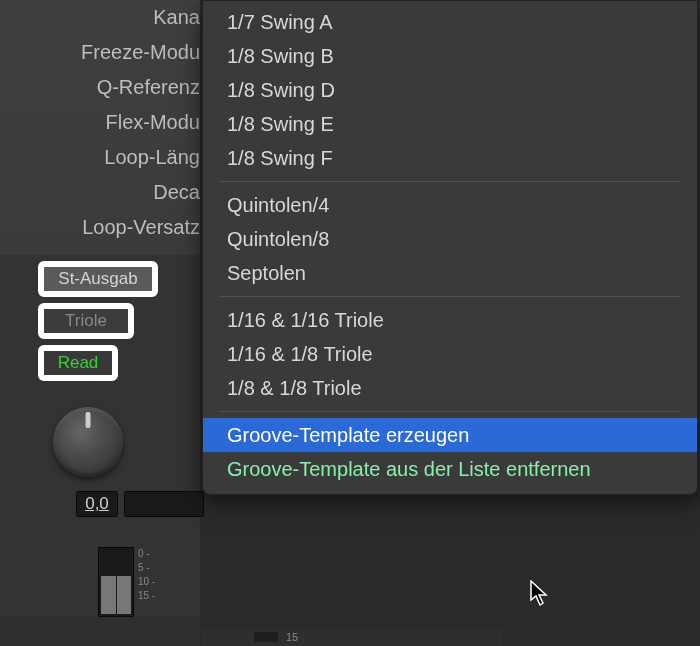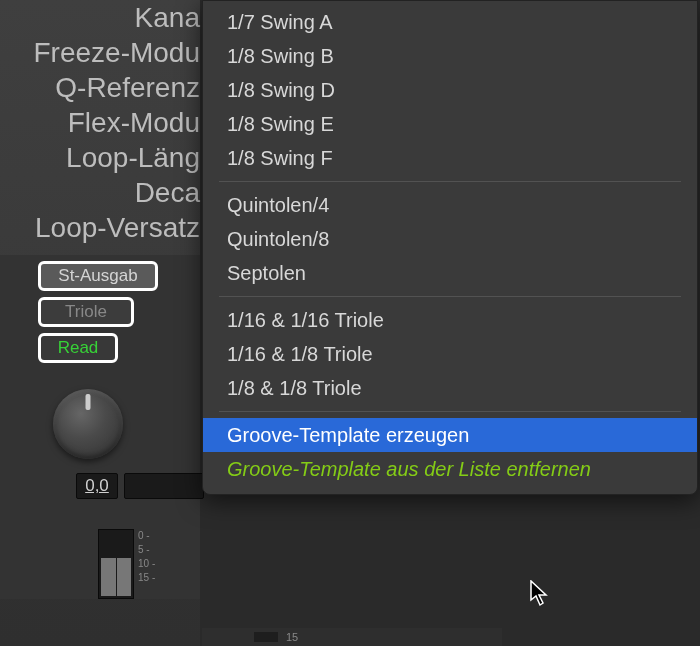--- a/index.html
+++ b/index.html
@@ -1,23 +1,23 @@
 <!DOCTYPE html>
 <html><head>
   <meta charset="utf-8">
   <style>
     * { margin: 0; padding: 0; box-sizing: border-box; }
     body { background: #2a2a2a; font-family: -apple-system, "Helvetica Neue", Arial, sans-serif; font-size: 18px; width: 700px; height: 646px; overflow: hidden; position: relative; }
 
     .left-panel { position: absolute; left: 0; top: 0; width: 200px; height: 100%; background: linear-gradient(to bottom, #3f3f3f 0%, #3a3a3a 45%, #333333 50%, #2f2f2f 100%); padding-top: 0; }
-    .param-row { height: 35px; display: flex; align-items: center; justify-content: flex-end; padding-right: 0; color: #bdbdbd; font-size: 28px; font-weight: 400; }
+    .param-row { height: 35px; display: flex; align-items: center; justify-content: flex-end; padding-right: 0; color: #bdbdbd; font-size: 20px; font-weight: 400; }
     .param-row span { white-space: nowrap; }
 
     .controls { margin-top: 10px; padding: 6px 12px 0 38px; background: #333; }
-    .btn { display: inline-block; border: 3px solid #ffffff; border-radius: 6px; padding: 2px 12px; font-size: 17px; margin-bottom: 6px; text-align: center; }
+    .btn { display: inline-block; border: 6px solid #ffffff; border-radius: 6px; padding: 2px 12px; font-size: 17px; margin-bottom: 6px; text-align: center; }
     .btn-stausgab { background: #5a5a5a; color: #d4d4d4; width: 120px; }
     .btn-gruppe { background: #3c3c3c; color: #888; width: 96px; }
     .btn-read { background: #383838; color: #37d237; width: 80px; }
 
     .knob-wrap { margin-top: 20px; display: flex; justify-content: center; padding-right: 50px; }
     .knob { width: 70px; height: 70px; border-radius: 50%; background: radial-gradient(circle at 40% 35%, #666 0%, #4a4a4a 40%, #2e2e2e 100%); box-shadow: inset 0 2px 4px rgba(255,255,255,0.15), inset 0 -2px 6px rgba(0,0,0,0.5), 0 3px 6px rgba(0,0,0,0.5); position: relative; }
     .knob::after { content: ""; position: absolute; width: 5px; height: 16px; background: #ccc; left: 50%; top: 5px; transform: translateX(-50%); border-radius: 2px; }
 
     .value-row { margin-top: 14px; display: flex; gap: 6px; padding-left: 38px; }
     .value-box { background: #1a1a1a; color: #d0d0d0; font-size: 17px; padding: 2px 8px; min-width: 42px; text-align: center; border: 1px solid #0a0a0a; border-radius: 2px; text-decoration: underline; }
@@ -25,21 +25,21 @@
 
     .meter { margin-top: 30px; padding-left: 60px; display: flex; align-items: flex-start; gap: 1px; }
     .meter-bars { width: 36px; height: 70px; background: #1a1a1a; border: 1px solid #0a0a0a; display: flex; gap: 1px; padding: 2px; }
     .bar { flex: 1; background: linear-gradient(to top, #777 0%, #777 60%, transparent 60%); }
     .ticks { display: flex; flex-direction: column; font-size: 10px; color: #888; line-height: 14px; margin-left: 3px; }
 
     
     .menu { position: absolute; left: 202px; top: 0; width: 496px; background: #3a3a3a; border: 1px solid #222; border-radius: 0 0 8px 8px; padding: 4px 0 8px 0; box-shadow: 0 6px 24px rgba(0,0,0,0.6); }
     .menu-item { padding: 4px 24px; color: #d8d8d8; font-size: 20px; cursor: default; height: 34px; display: flex; align-items: center; }
     .menu-item.selected { background: #2969d8; color: #fff; }
-    .menu-item.disabled { color: #84cc16; font-style: italic; }
+    .menu-item.disabled { color: #86efac; }
     .menu-sep { border-top: 1px solid #525252; margin: 6px 16px; }
 
     .cursor { position: absolute; left: 529px; top: 580px; width: 22px; height: 28px; pointer-events: none; }
 
     .bottom-strip { position: absolute; bottom: 0; left: 202px; width: 300px; height: 18px; background: #2e2e2e; display: flex; align-items: center; gap: 8px; padding-left: 52px; }
     .bottom-strip .seg { background: #1e1e1e; height: 10px; width: 24px; }
     .bottom-strip .lbl { font-size: 11px; color: #888; }
   </style>
 </head>
 <body>

